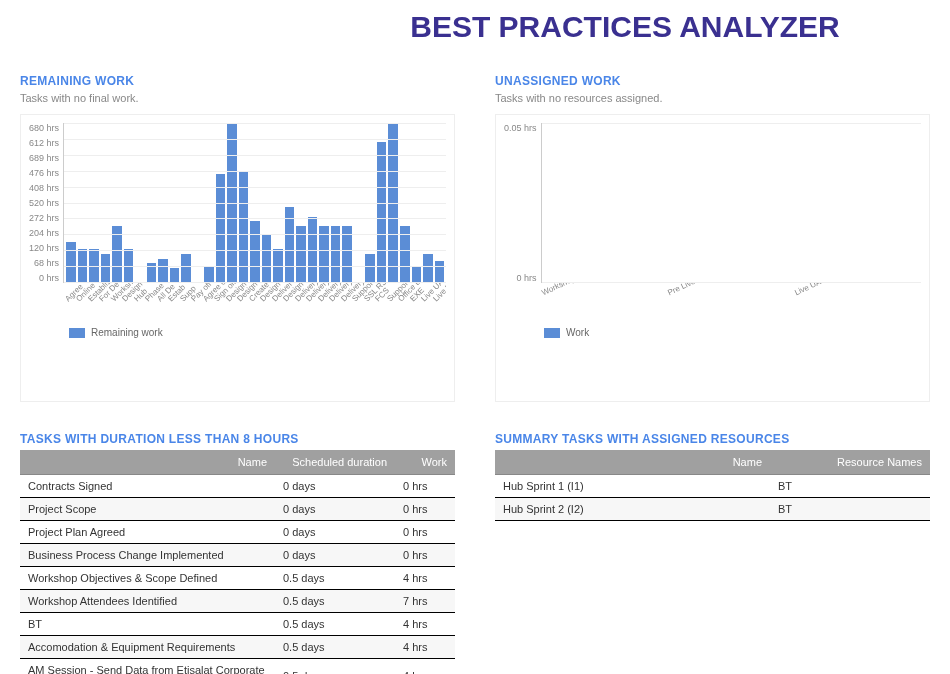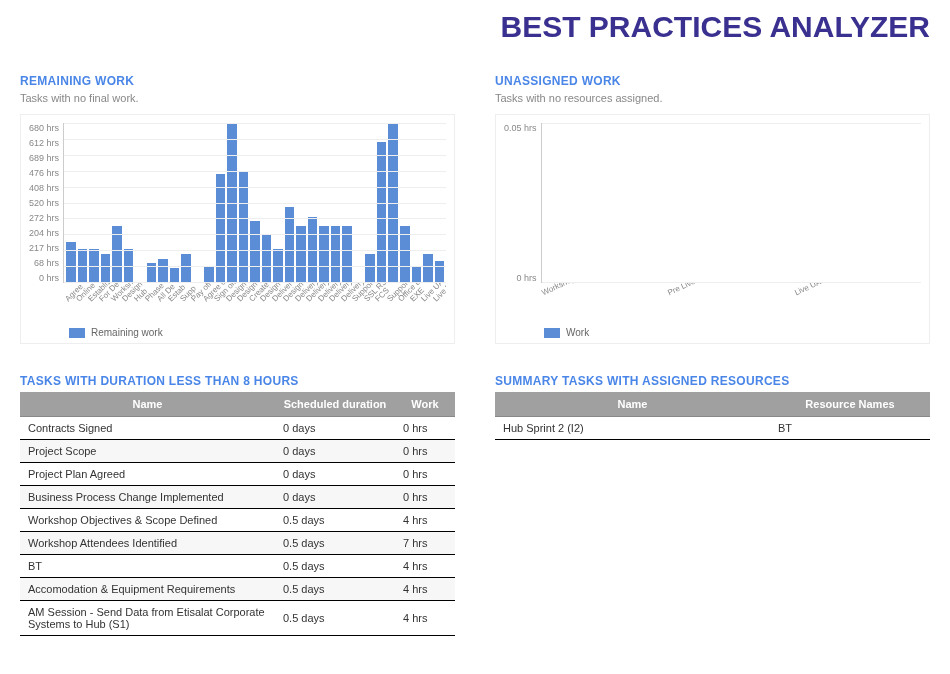--- a/index.html
+++ b/index.html
@@ -9,21 +9,21 @@
     font-family: Arial, Helvetica, sans-serif;
     font-size: 12px;
     color: #333;
     background: #fff;
     width: 950px;
   }
   .page-title {
     font-size: 30px;
     font-weight: bold;
     color: #3a3090;
-    text-align: right;
+    text-align: center;
     margin: 0 0 20px 0;
     padding-left: 300px;
   }
   .columns {
     display: flex;
     gap: 40px;
   }
   .col { flex: 1; min-width: 0; }
   .section-title {
     color: #4a86e8;
@@ -34,21 +34,21 @@
   }
   .section-sub {
     color: #888;
     font-size: 11px;
     margin: 0 0 10px 0;
   }
   
   .chart-wrap {
     border: 1px solid #eee;
     padding: 8px 8px 4px 8px;
-    height: 230px;
+    height: 288px;
     position: relative;
   }
   .chart-body {
     display: flex;
     height: 160px;
   }
   .y-axis {
     display: flex;
     flex-direction: column;
     justify-content: space-between;
@@ -117,22 +117,22 @@
   }
   
   table.data {
     width: 100%;
     border-collapse: collapse;
     font-size: 11px;
   }
   table.data th {
     background: #a0a0a0;
     color: #fff;
-    text-align: center;
-    font-weight: bold;
+    text-align: right;
+    font-weight: normal;
     padding: 6px 8px;
     border-bottom: 1px solid #888;
   }
   table.data td {
     padding: 5px 8px;
     border-bottom: 1px solid #000000;
     color: #333;
   }
   table.data tr:nth-child(even) td { background: #f7f7f7; }
 </style>
@@ -151,21 +151,21 @@
         <div class="chart-body">
           <div class="y-axis" id="y-axis-0">
               <span>680 hrs</span>
               <span>612 hrs</span>
               <span>689 hrs</span>
               <span>476 hrs</span>
               <span>408 hrs</span>
               <span>520 hrs</span>
               <span>272 hrs</span>
               <span>204 hrs</span>
-              <span>217 hrs</span>
+              <span>120 hrs</span>
               <span>68 hrs</span>
               <span>0 hrs</span>
             </div>
           <div class="plot" id="plot-0">
             <div class="bars" id="bars-0">
                 <div class="bar" style="height: 25%;"></div>
                 <div class="bar" style="height: 20.5882%;"></div>
                 <div class="bar" style="height: 20.5882%;"></div>
                 <div class="bar" style="height: 17.6471%;"></div>
                 <div class="bar" style="height: 35.2941%;"></div>
@@ -352,20 +352,24 @@
       <div class="section-title">SUMMARY TASKS WITH ASSIGNED RESOURCES</div>
       <table class="data">
         <thead>
           <tr>
             <th>Name</th>
             <th style="width:160px;">Resource Names</th>
           </tr>
         </thead>
         <tbody id="summary-tasks-body">
             <tr>
+              <td>Hub Sprint 1 (I1)</td>
+              <td>BT</td>
+            </tr>
+            <tr>
               <td>Hub Sprint 2 (I2)</td>
               <td>BT</td>
             </tr>
           </tbody>
       </table>
     </div>
 
   </div>
 </div>
 

